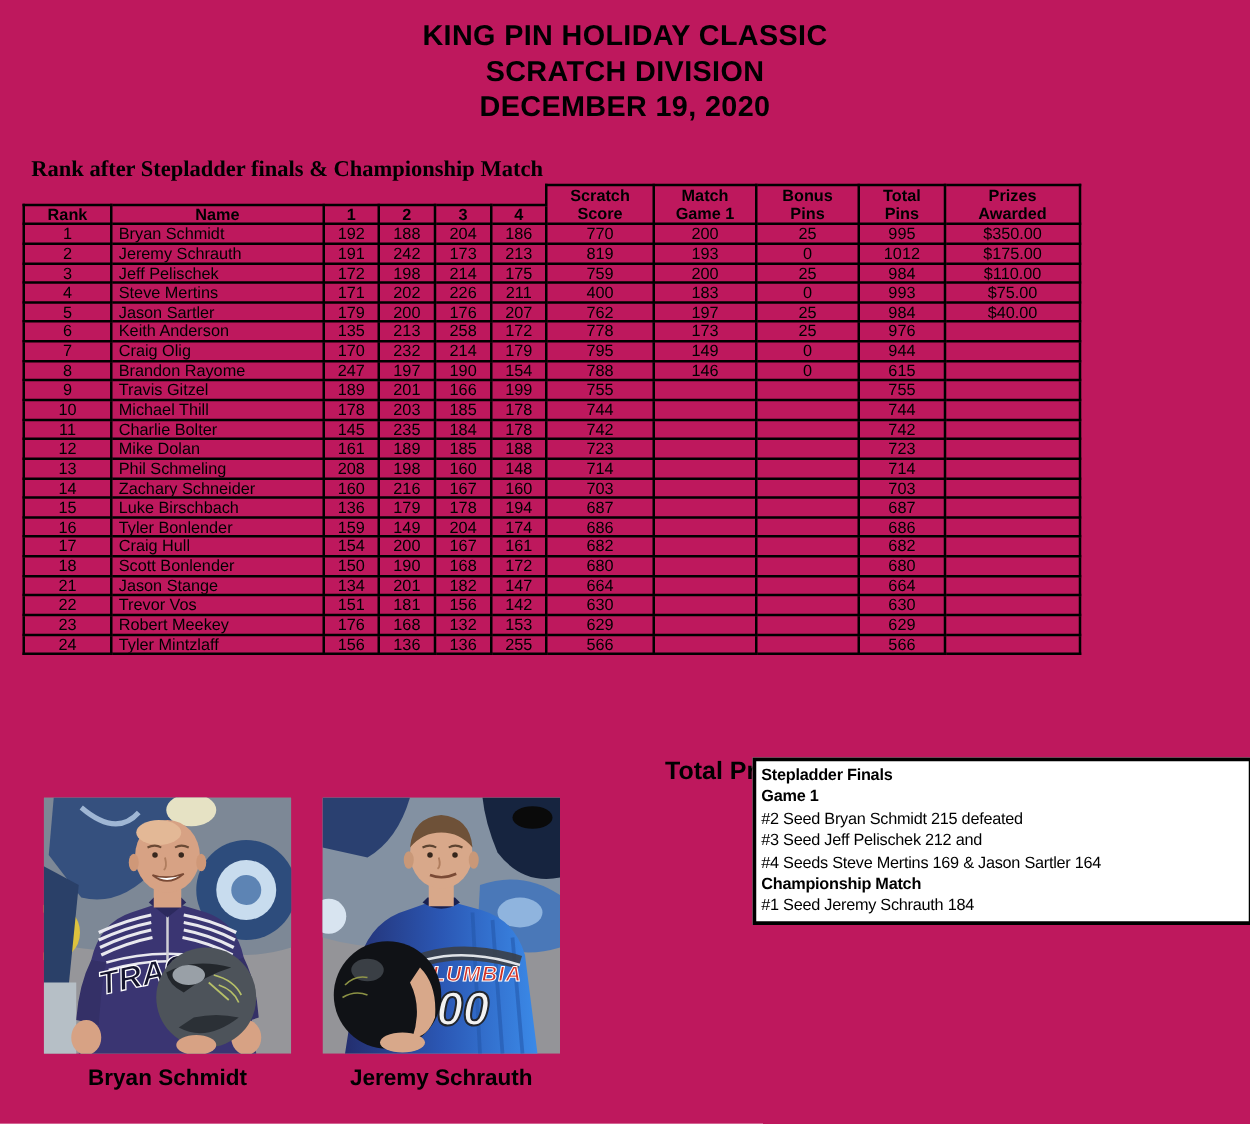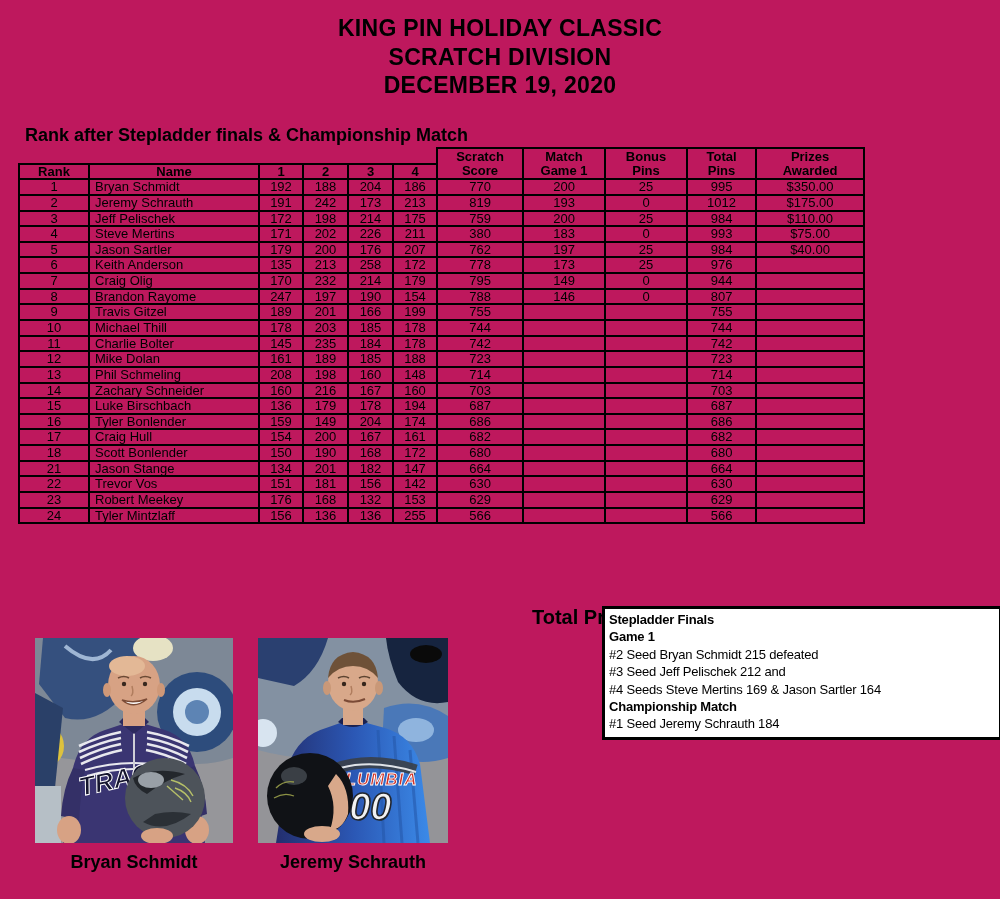--- a/index.html
+++ b/index.html
@@ -4,21 +4,21 @@
 <style>
   * { margin:0; padding:0; box-sizing:border-box; }
   body { background:#ffffff; font-family:"Liberation Sans", sans-serif; color:#000; }
   #page { position:relative; width:1000px; height:899px; background:#be185d; overflow:hidden; }
 
   
   #title { position:absolute; top:14px; left:0; width:100%; text-align:center;
            font-weight:bold; font-size:23px; line-height:28.5px; letter-spacing:.3px; }
 
   
-  #subtitle { position:absolute; left:25px; top:125px; font-size:18px; font-weight:bold; }
+  #subtitle { position:absolute; left:25px; top:125px; font-size:18px; font-weight:bold;font-family:Liberation Serif, serif; }
 
   
   #table-wrap { position:absolute; left:18px; top:147px; }
   table { border-collapse:collapse; table-layout:fixed; width:845px;
           font-family:"Liberation Sans", sans-serif; font-size:13px;padding-left:30px; }
   td, th { border:2px solid #000; padding:0 2px; text-align:center; height:15.6px;
            line-height:1.05; overflow:hidden; white-space:nowrap; font-weight:normal; }
   th { font-weight:bold; }
   th.ph { border:none; background:transparent; }
   th.hdr-top { border-bottom:none; vertical-align:bottom; }
@@ -135,21 +135,21 @@
             <td>984</td>
             <td>$110.00</td>
           </tr>
           <tr>
             <td>4</td>
             <td class="name-cell">Steve Mertins</td>
             <td>171</td>
             <td>202</td>
             <td>226</td>
             <td>211</td>
-            <td>380</td>
+            <td>400</td>
             <td>183</td>
             <td>0</td>
             <td>993</td>
             <td>$75.00</td>
           </tr>
           <tr>
             <td>5</td>
             <td class="name-cell">Jason Sartler</td>
             <td>179</td>
             <td>200</td>
@@ -190,21 +190,21 @@
           <tr>
             <td>8</td>
             <td class="name-cell">Brandon Rayome</td>
             <td>247</td>
             <td>197</td>
             <td>190</td>
             <td>154</td>
             <td>788</td>
             <td>146</td>
             <td>0</td>
-            <td>807</td>
+            <td>615</td>
             <td></td>
           </tr>
           <tr>
             <td>9</td>
             <td class="name-cell">Travis Gitzel</td>
             <td>189</td>
             <td>201</td>
             <td>166</td>
             <td>199</td>
             <td>755</td>

